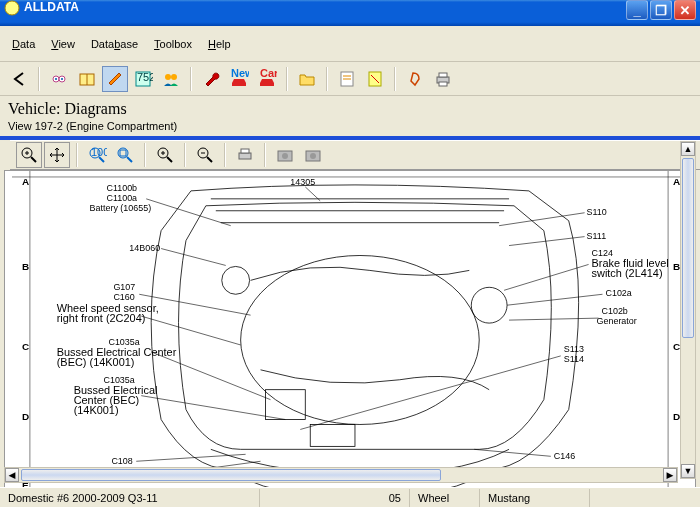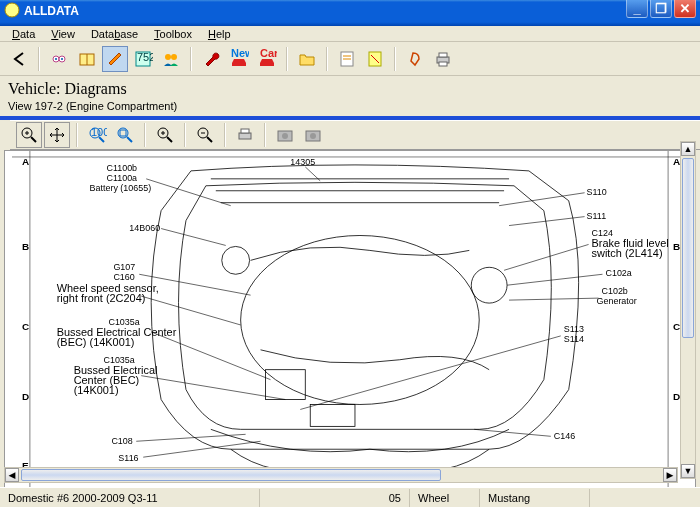--- a/index.html
+++ b/index.html
@@ -1,26 +1,26 @@
 <!DOCTYPE html>
 <html><head>
 <meta charset="utf-8">
 <style>
 * { margin: 0; padding: 0; box-sizing: border-box; font-family: Tahoma, Arial, sans-serif; font-size: 11px; }
 body { width: 700px; height: 507px; background: #ece9d8; overflow: hidden; position: relative; }
 
-.titlebar { height: 26px; background: linear-gradient(to bottom, #3b8be0 0%, #0a5fd8 8%, #0a5fd8 85%, #0044b0 100%); display: flex; align-items: flex-end; padding: 8px 4px; }
+.titlebar { height: 26px; background: linear-gradient(to bottom, #3b8be0 0%, #0a5fd8 8%, #0a5fd8 85%, #0044b0 100%); display: flex; align-items: flex-start; padding: 0 4px; }
 .titlebar .app-icon { width: 16px; height: 16px; margin-right: 4px; }
 .titlebar .title { color: #fff; font-weight: bold; font-size: 12px; flex: 1; }
 .winbtns { display: flex; gap: 2px; }
 .winbtn { width: 22px; height: 20px; border-radius: 3px; display: flex; align-items: center; justify-content: center; font-family: Arial; font-weight: bold; color: #fff; font-size: 13px; border: 1px solid rgba(255,255,255,0.4); }
 .winbtn.min, .winbtn.max { background: linear-gradient(to bottom, #5aa1f0, #1c5bc1); }
 .winbtn.close { background: linear-gradient(to bottom, #f08070, #d03020); }
 
-.menubar { height: 16px; background: #ece9d8; display: flex; align-items: center; padding: 0 6px; gap: 4px; border-bottom: 1px solid #c8c4b4; }
+.menubar { height: 36px; background: #ece9d8; display: flex; align-items: center; padding: 0 6px; gap: 4px; border-bottom: 1px solid #c8c4b4; }
 .menuitem { padding: 2px 6px; cursor: default; }
 .menuitem u { text-decoration: underline; }
 
 .toolbar1 { height: 34px; background: #ece9d8; display: flex; align-items: center; padding: 2px 6px; gap: 2px; border-bottom: 1px solid #c8c4b4; }
 .tbtn { width: 26px; height: 26px; display: flex; align-items: center; justify-content: center; border: 1px solid transparent; }
 .tsep { width: 2px; height: 24px; border-left: 1px solid #c8c4b4; border-right: 1px solid #fff; margin: 0 4px; }
 .tbtn svg { width: 20px; height: 20px; }
 
 .infobar { padding: 4px 8px; background: #ece9d8; border-bottom: 4px solid #1d4ed8; }
 .infobar .vehicle-label { font-size: 16px; font-family: Georgia, serif; }

